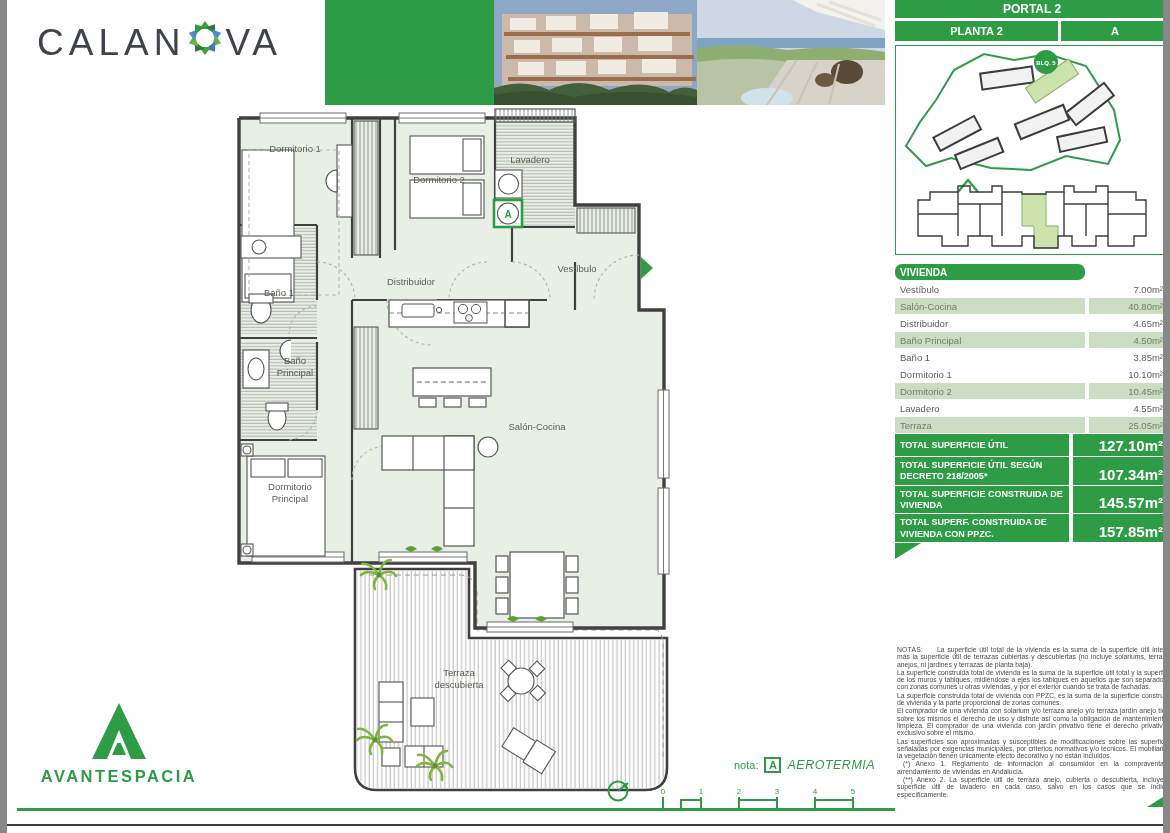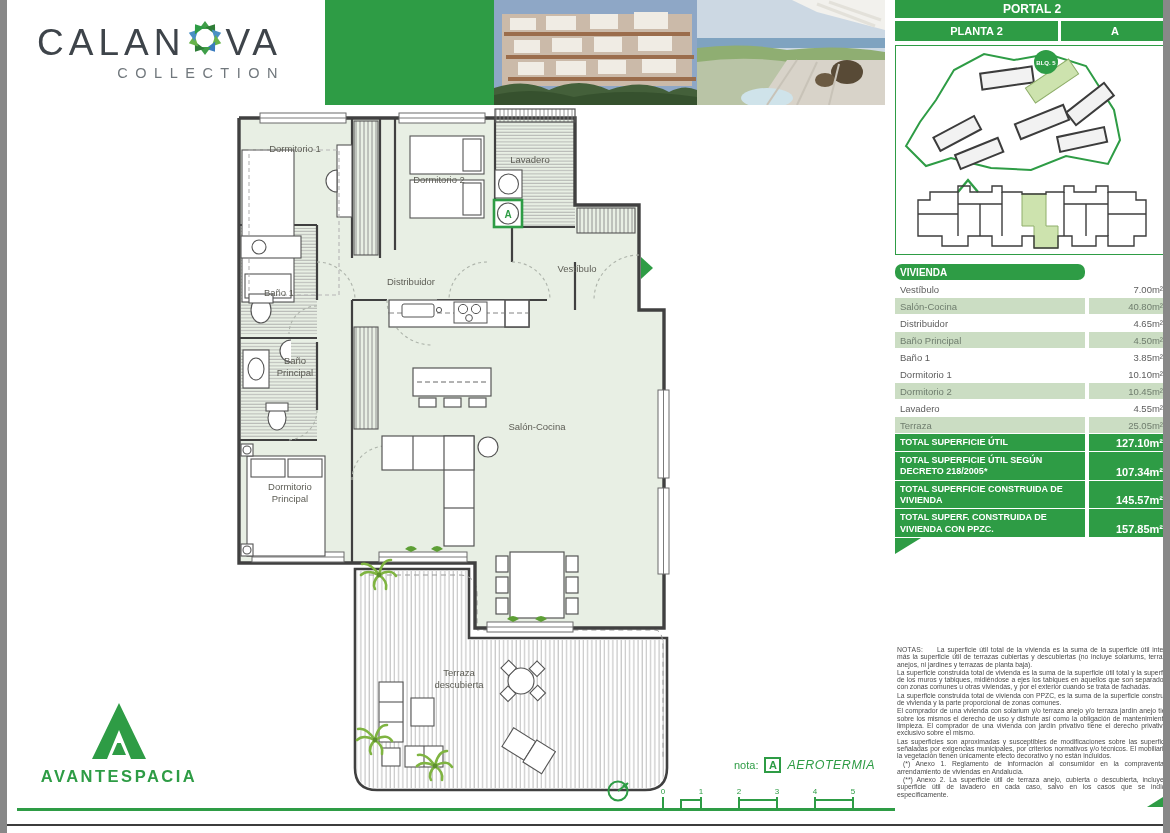--- a/index.html
+++ b/index.html
@@ -34,21 +34,21 @@
   .tbl { margin-top:9px; font-size:9.5px; color:#666; }
   .tbl-row { display:flex; gap:4px; margin-bottom:1px; }
   .tbl-label { width:190px; padding:3px 5px 2px 5px; }
   .tbl-value { flex:1; text-align:right; padding:3px 6px 2px 2px; }
   .row-green .tbl-label, .row-green .tbl-value { background:#cbddc3; color:#6f7d6e; }
   .row-white .tbl-label, .row-white .tbl-value { background:#fff; color:#5d5d5d; }
   .tbl-head .tbl-label { background:#2e9c45; color:#fff; font-weight:bold; font-size:10px;border-radius:7px; }
   .tbl-head .tbl-value { background:#fff; }
   .tbl-total .tbl-label, .tbl-total .tbl-value { background:#2e9c45; color:#fff; font-weight:bold; }
   .tbl-total .tbl-label { font-size:9px; line-height:1.25; display:flex; align-items:center; }
-  .tbl-total .tbl-value { display:flex; align-items:flex-end; justify-content:flex-end; font-size:11px;padding-left:26px; }
+  .tbl-total .tbl-value { display:flex; align-items:flex-end; justify-content:flex-end; font-size:15px;padding-left:26px; }
   .tbl-tail { width:0; height:0; border-top:16px solid #2e9c45; border-right:26px solid transparent; }
   
   .notes { position:absolute; left:890px; top:646px; width:276px; font-size:6.8px;
     line-height:7.3px; color:#4a4a4a; text-align:justify; }
   .notes p { margin-bottom:1px; }
   .notes .fn { text-indent:6px; }
   .notes-title { letter-spacing:0.2px; margin-right:14px; }
   .notes-corner { position:absolute; right:2px; bottom:-8px; width:0; height:0;
     border-bottom:15px solid #2e9c45; border-left:24px solid transparent; }
   
@@ -85,21 +85,20 @@
             <polygon points="18,1 24,9 12,9" fill="#3f9e48" transform="rotate(180,18,18)"></polygon>
             <polygon points="18,1 24,9 12,9" fill="#2e7d36" transform="rotate(216,18,18)"></polygon>
             <polygon points="18,1 24,9 12,9" fill="#67b34a" transform="rotate(252,18,18)"></polygon>
             <polygon points="18,1 24,9 12,9" fill="#4a90c4" transform="rotate(288,18,18)"></polygon>
             <polygon points="18,1 24,9 12,9" fill="#2e9c45" transform="rotate(324,18,18)"></polygon>
           </g>
         </svg>
       </span>
       <span>VA</span>
     </div>
-    <div class="calanova-sub">COLLECTION</div>
   </div>
 
   <div class="photo-strip">
     <div class="green-block"></div>
     <div class="photo">
       <svg width="203" height="105" viewBox="0 0 203 105">
         <rect width="203" height="105" fill="#8ea7c6"></rect>
         <rect x="8" y="14" width="190" height="72" fill="#cbbaa9"></rect>
         <g fill="#f0ece4">
           <rect x="16" y="18" width="26" height="12"></rect>

